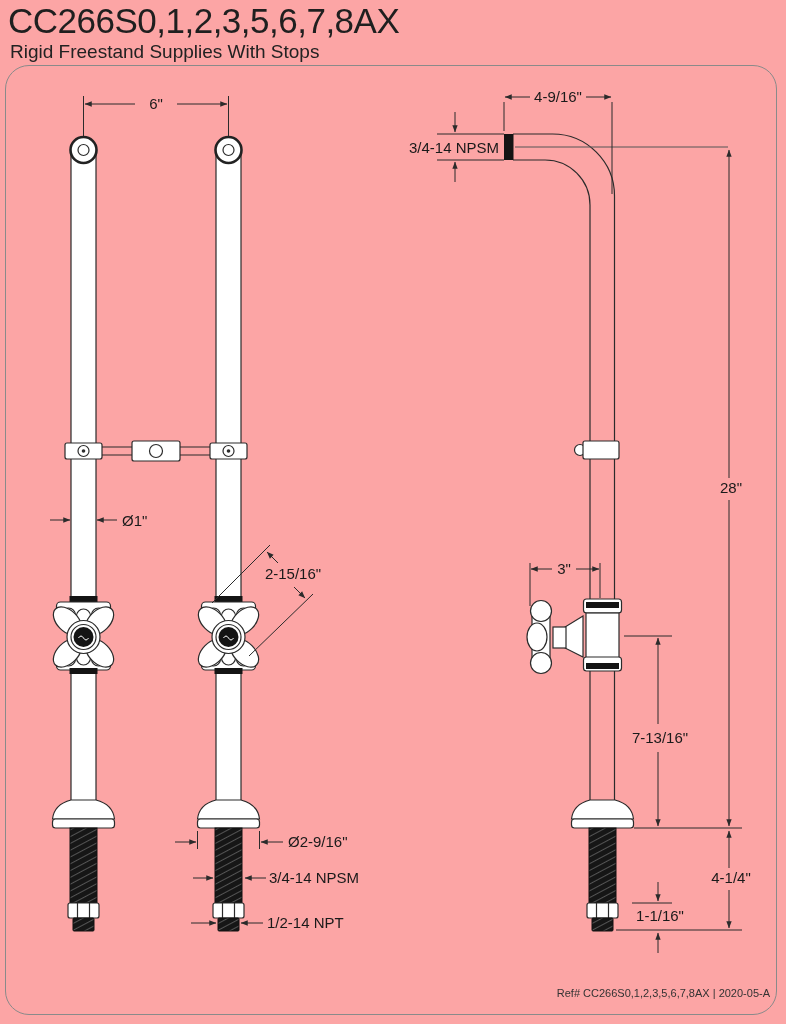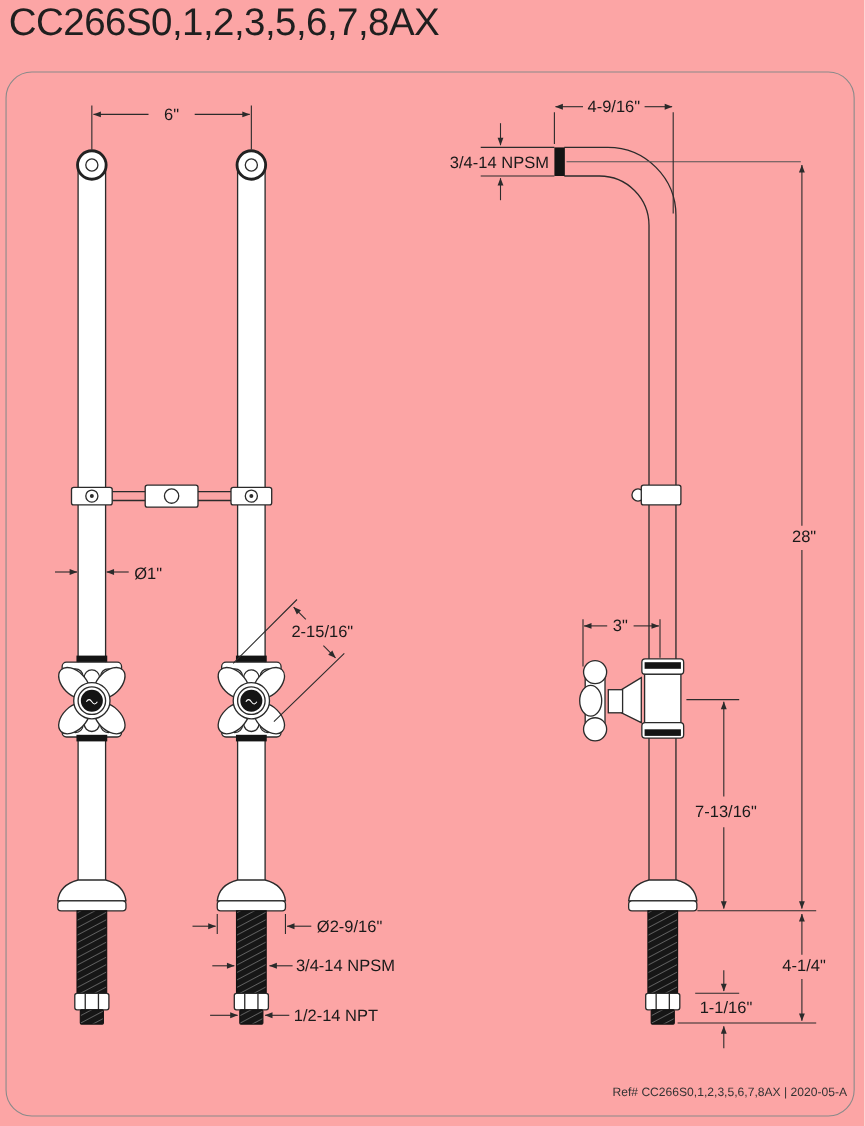--- a/index.html
+++ b/index.html
@@ -17,20 +17,21 @@
   .wf{fill:#ffffff;stroke:#2b2b2b;stroke-width:1.2;}
   .blk{fill:#141414;stroke:none;}
   .dim{font-family:"Liberation Sans",sans-serif;font-size:15px;fill:#1a1a1a;}
   .dimline{stroke:#2b2b2b;stroke-width:1;fill:none;}
 </style>
 </head>
 <body>
 
 <div class="page">
   <div class="title">CC266S0,1,2,3,5,6,7,8AX</div>
+  <div class="subtitle">Rigid Freestand Supplies With Stops</div>
   <div class="sheet-border"></div>
 
   <svg width="786" height="1024" viewBox="0 0 786 1024">
     <defs>
       <marker id="arr" viewBox="0 0 10 10" refX="9.6" refY="5" markerWidth="10" markerHeight="7" orient="auto">
         <path d="M0,1.2 L10,5 L0,8.8 z" fill="#2b2b2b"></path>
       </marker>
       <pattern id="thr" width="6" height="4" patternUnits="userSpaceOnUse" patternTransform="rotate(62)">
         <rect width="6" height="4" fill="#161616"></rect>
         <line x1="0" y1="0" x2="0" y2="4" stroke="#6f6f6f" stroke-width="1.4"></line>

